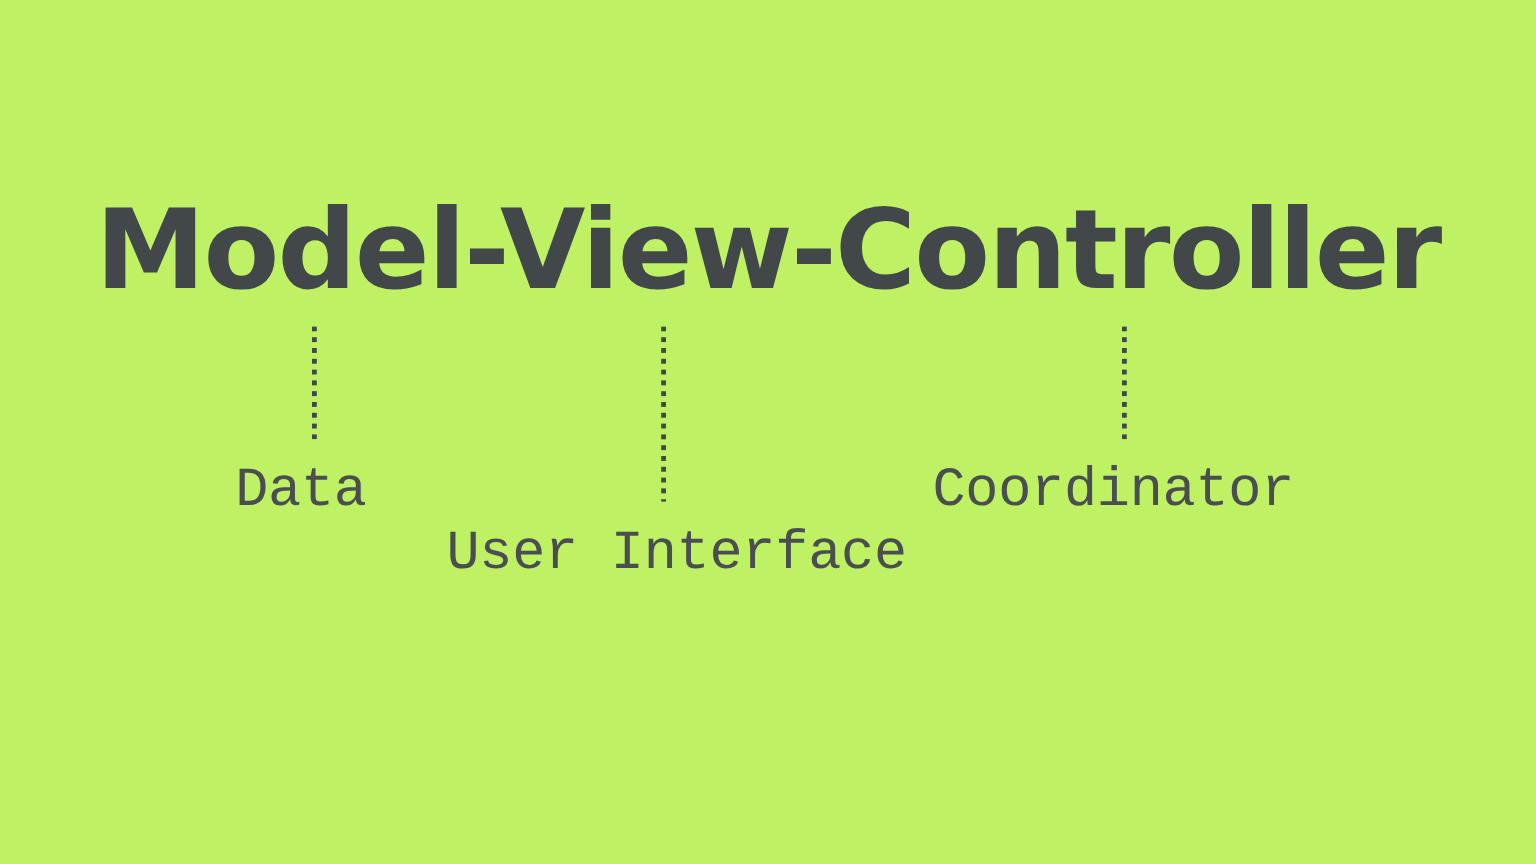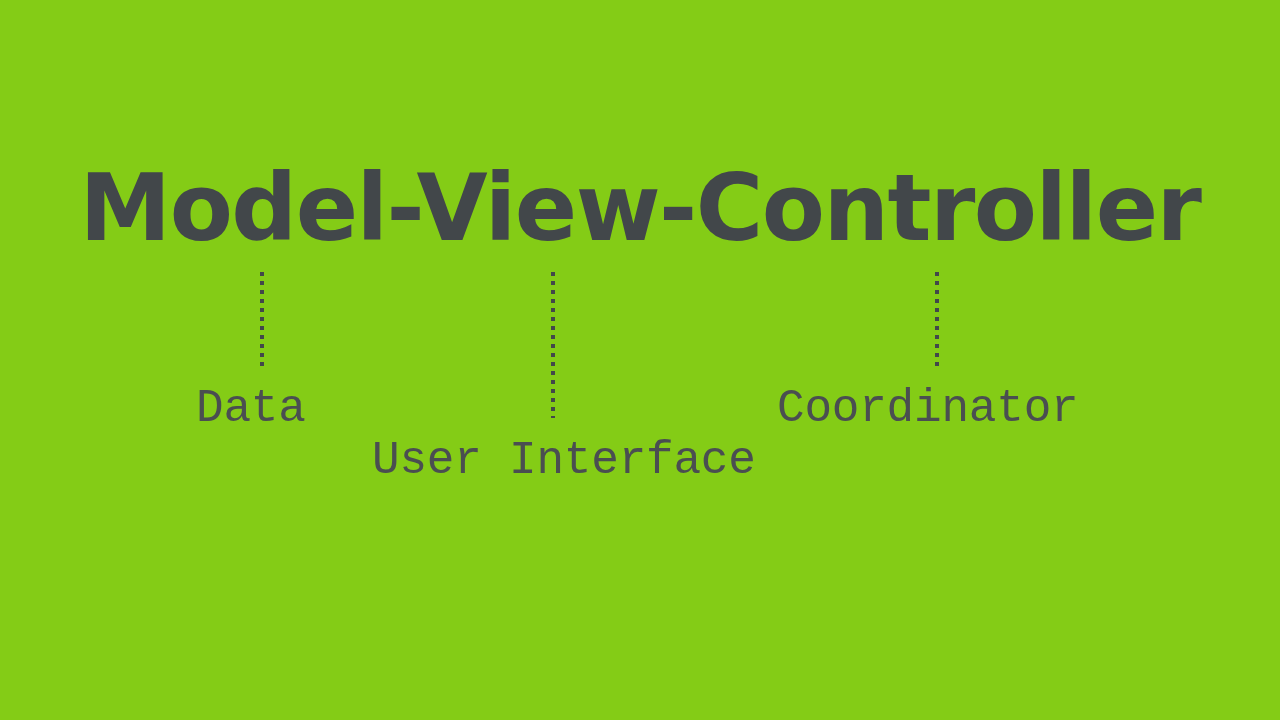--- a/index.html
+++ b/index.html
@@ -11,21 +11,21 @@
     height: 720px;
     background: #ffffff;
     font-family: "DejaVu Sans", sans-serif;
     overflow: hidden;
   }
 
   .slide {
     position: relative;
     width: 1280px;
     height: 720px;
-    background: #84cc16;
+    background: #bef264;
   }
 
   
   .title {
     position: absolute;
     left: 0;
     top: 163px;
     width: 1280px;
     text-align: center;
     font-family: "DejaVu Sans", sans-serif;

